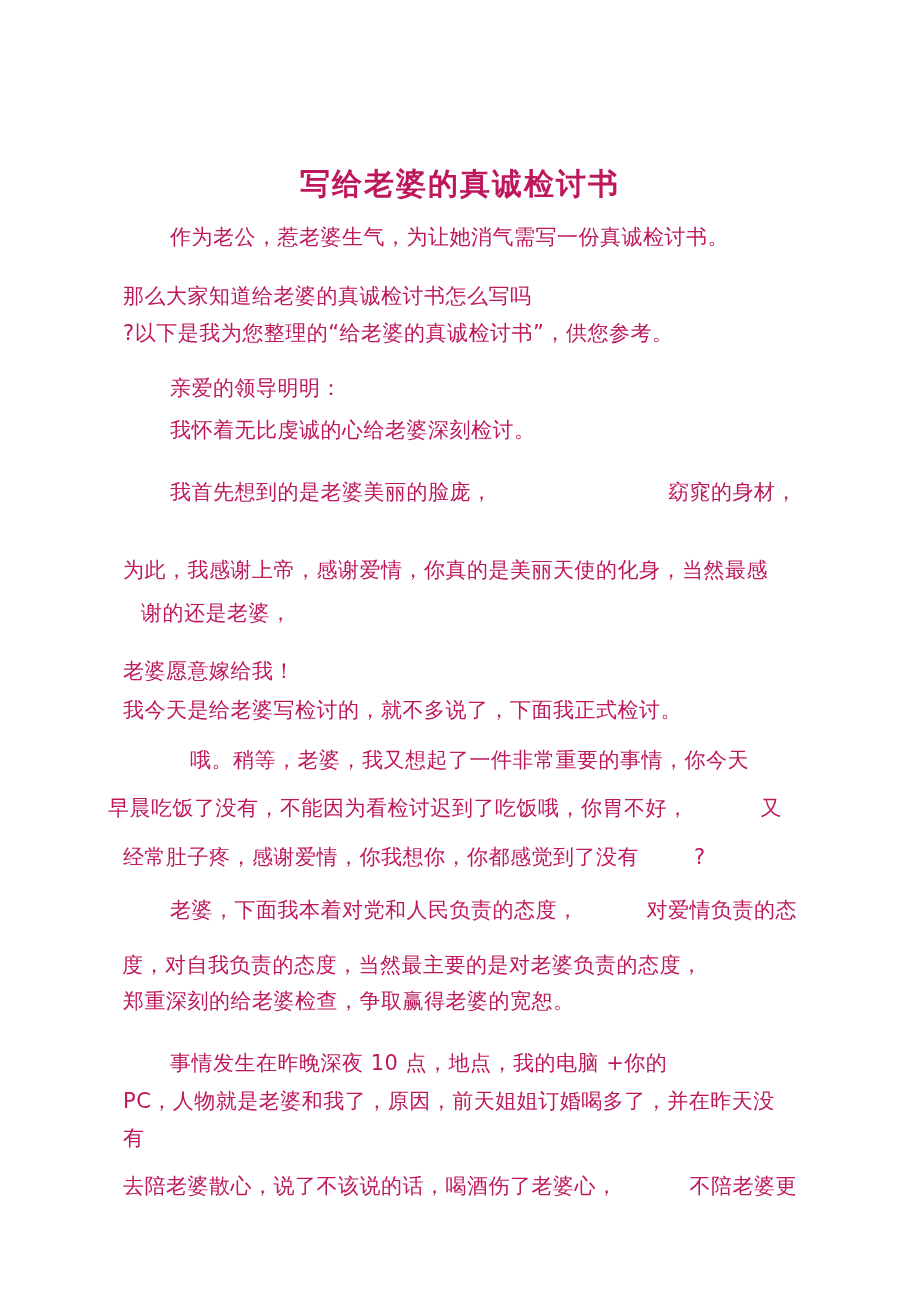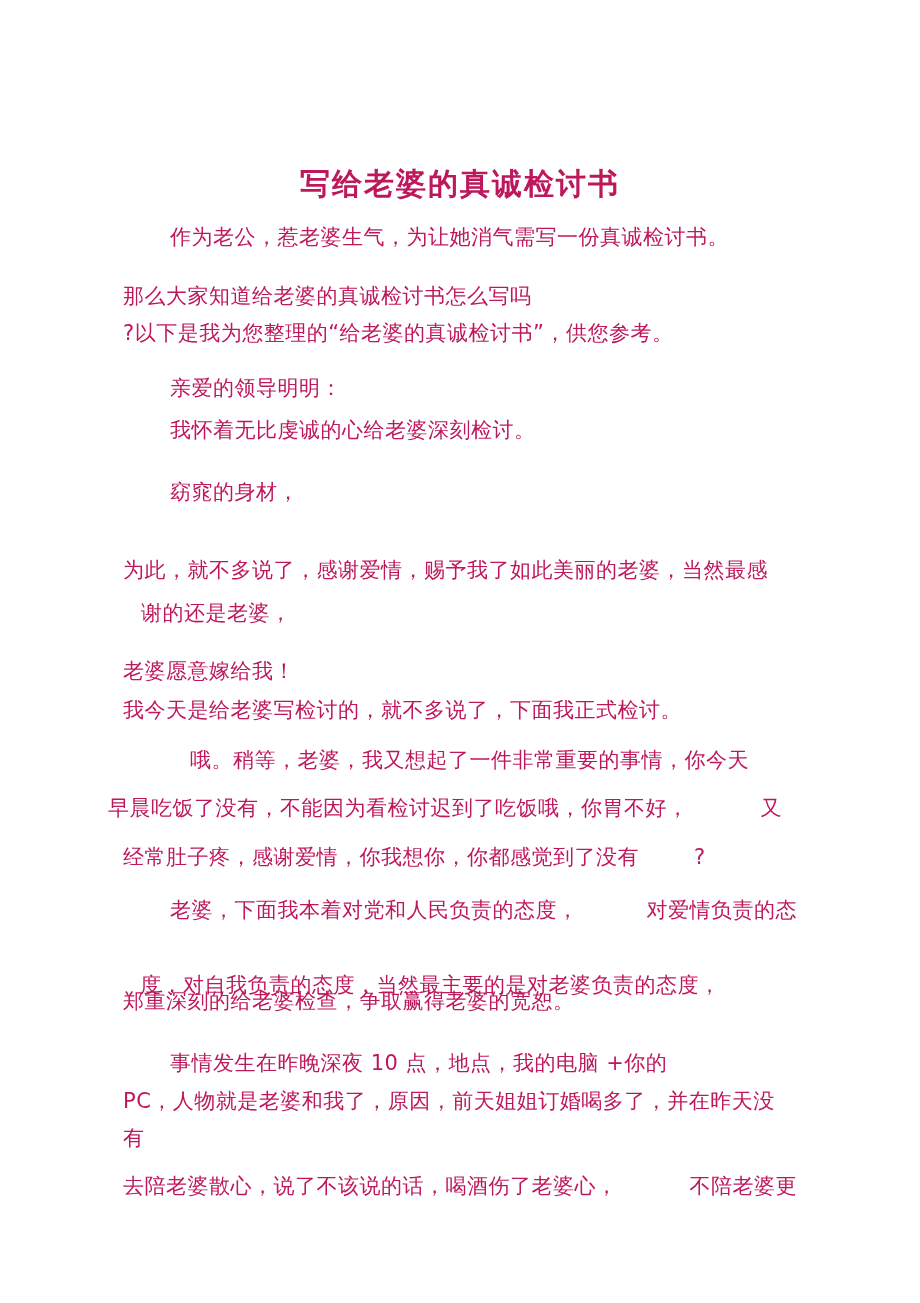--- a/index.html
+++ b/index.html
@@ -51,37 +51,38 @@
 
 <div class="page">
   <h1 class="doc-title">写给老婆的真诚检讨书</h1>
   <div class="doc-body">
       <div class="line" style="top: 224px; left: 170px;"><span>作为老公，惹老婆生气，为让她消气需写一份真诚检讨书。</span></div>
       <div class="line" style="top: 283px; left: 123px;"><span>那么大家知道给老婆的真诚检讨书怎么写吗</span></div>
       <div class="line" style="top: 320px; left: 123px;"><span>?以下是我为您整理的“给老婆的真诚检讨书”，供您参考。</span></div>
       <div class="line" style="top: 375px; left: 170px;"><span>亲爱的领导明明：</span></div>
       <div class="line" style="top: 417px; left: 170px;"><span>我怀着无比虔诚的心给老婆深刻检讨。</span></div>
       <div class="line justify" style="top: 479px; left: 170px; width: 627px;">
+        <span>我首先想到的是老婆美丽的脸庞，</span>
         <span>窈窕的身材，</span>
       </div>
-      <div class="line" style="top: 557px; left: 123px;"><span>为此，就不多说了，感谢爱情，赐予我了如此美丽的老婆，当然最感</span></div>
+      <div class="line" style="top: 557px; left: 123px;"><span>为此，我感谢上帝，感谢爱情，你真的是美丽天使的化身，当然最感</span></div>
       <div class="line" style="top: 600px; left: 141px;"><span>谢的还是老婆，</span></div>
       <div class="line" style="top: 658px; left: 123px;"><span>老婆愿意嫁给我！</span></div>
       <div class="line" style="top: 697px; left: 123px;"><span>我今天是给老婆写检讨的，就不多说了，下面我正式检讨。</span></div>
       <div class="line" style="top: 747px; left: 170px; padding-left: 20px;"><span>哦。稍等，老婆，我又想起了一件非常重要的事情，你今天</span></div>
       <div class="line justify" style="top: 795px; left: 108px; width: 674px;">
         <span>早晨吃饭了没有，不能因为看检讨迟到了吃饭哦，你胃不好，</span>
         <span>又</span>
       </div>
       <div class="line" style="top: 844px; left: 123px; width: 674px;"><span>经常肚子疼，感谢爱情，你我想你，你都感觉到了没有</span><span style="margin-left: 55px;">?</span></div>
       <div class="line justify" style="top: 897px; left: 170px; width: 627px;">
         <span>老婆，下面我本着对党和人民负责的态度，</span>
         <span>对爱情负责的态</span>
       </div>
-      <div class="line" style="top: 952px; left: 140px; margin-top: 20px;"><span>度，对自我负责的态度，当然最主要的是对老婆负责的态度，</span></div>
+      <div class="line" style="top: 952px; left: 122px;"><span>度，对自我负责的态度，当然最主要的是对老婆负责的态度，</span></div>
       <div class="line" style="top: 988px; left: 123px;"><span>郑重深刻的给老婆检查，争取赢得老婆的宽恕。</span></div>
       <div class="line" style="top: 1050px; left: 170px;"><span>事情发生在昨晚深夜 10 点，地点，我的电脑 +你的</span></div>
       <div class="line" style="top: 1088px; left: 123px; text-decoration: underline;"><span>PC，人物就是老婆和我了，原因，前天姐姐订婚喝多了，并在昨天没</span></div>
       <div class="line" style="top: 1125px; left: 123px;"><span>有</span></div>
       <div class="line justify" style="top: 1173px; left: 123px; width: 674px;">
         <span>去陪老婆散心，说了不该说的话，喝酒伤了老婆心，</span>
         <span>不陪老婆更</span>
       </div>
     </div>
 </div>

